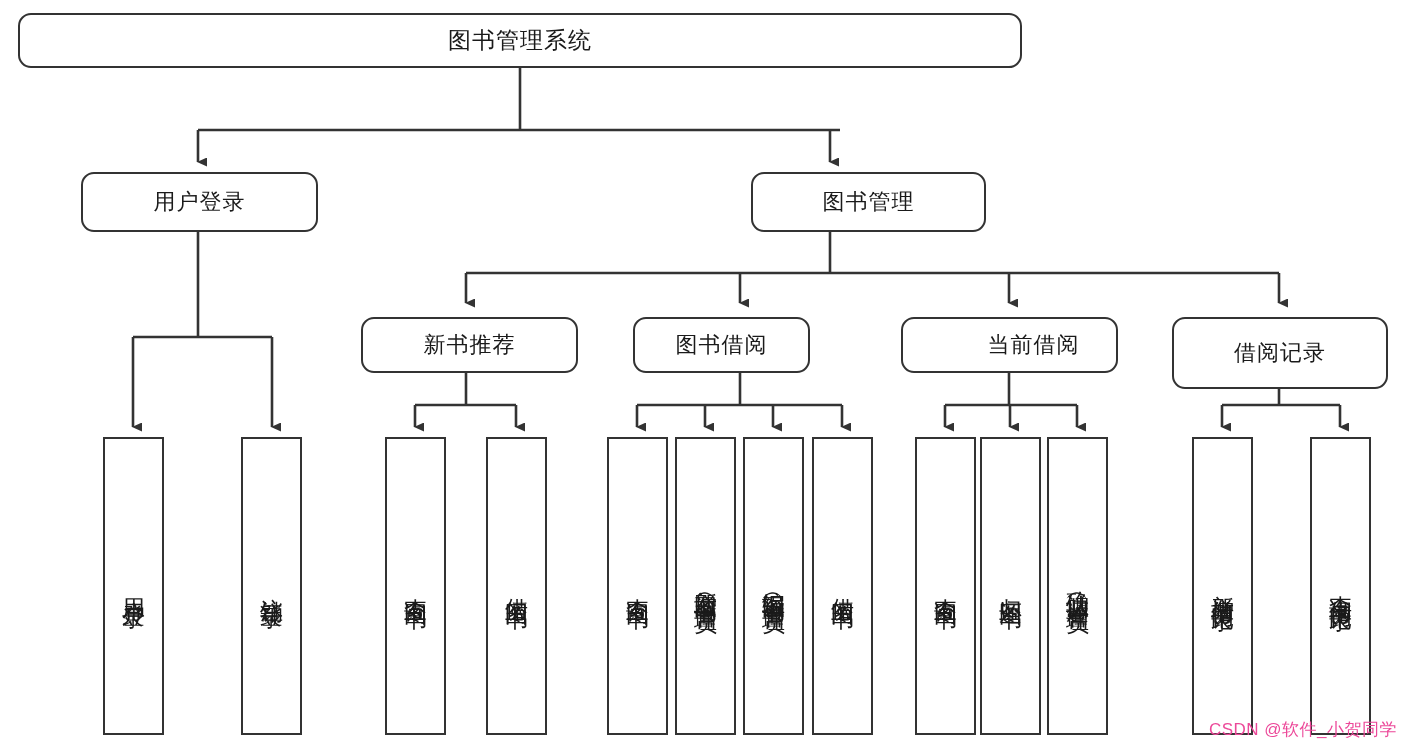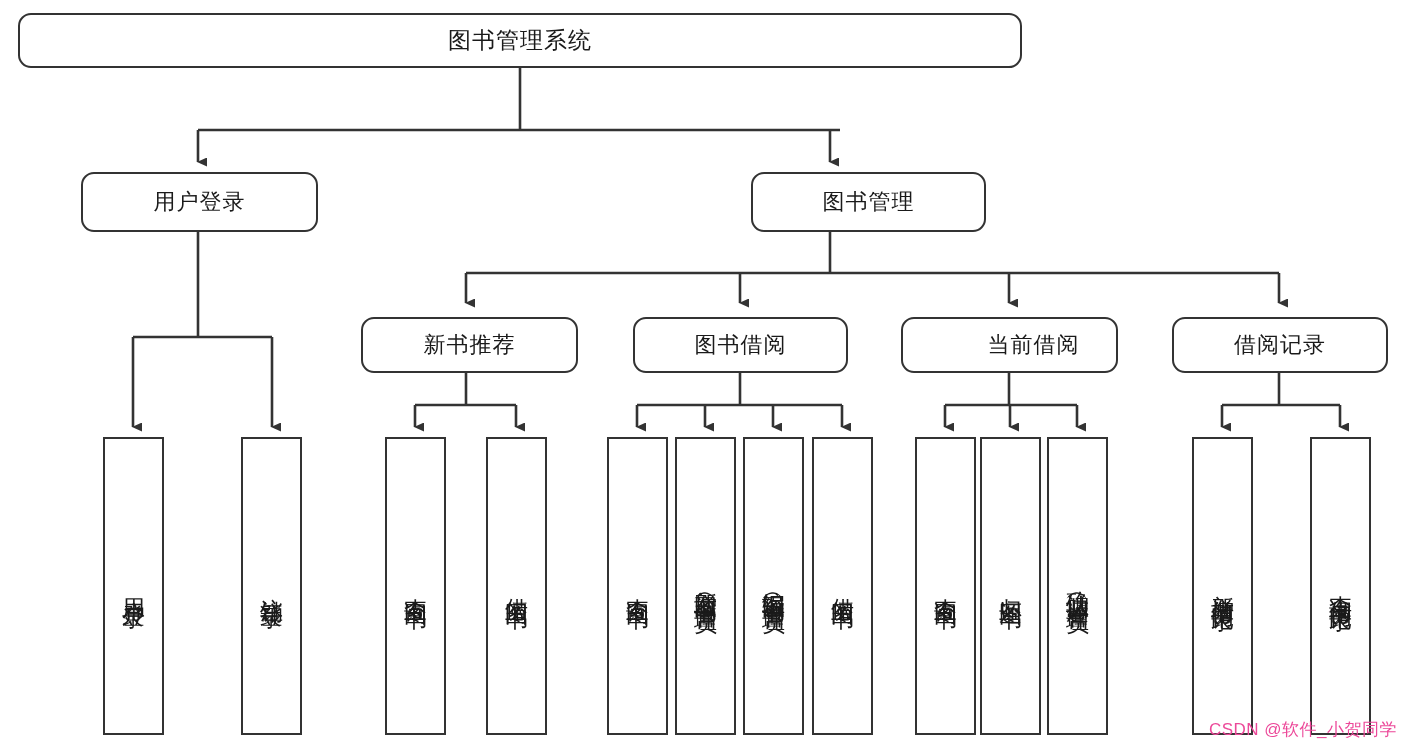--- a/index.html
+++ b/index.html
@@ -127,27 +127,27 @@
   <div class="node horiz" style="left:81px; top:172px; width:237px; height:60px;">
     <span>用户登录</span>
   </div>
   <div class="node horiz" style="left:712px; top:172px; width:235px; height:60px;margin-left:39px;">
     <span>图书管理</span>
   </div>
 
   <div class="node horiz" style="left:361px; top:317px; width:217px; height:56px;justify-content:center;">
     <span>新书推荐</span>
   </div>
-  <div class="node horiz" style="left:633px; top:317px; width:215px; height:56px;">
+  <div class="node horiz" style="left:633px; top:317px; width:177px; height:56px;">
     <span>图书借阅</span>
   </div>
   <div class="node horiz" style="left:901px; top:317px; width:217px; height:56px;padding-left:48px;">
     <span>当前借阅</span>
   </div>
-  <div class="node horiz" style="left:1172px; top:317px; width:216px; height:56px;">
+  <div class="node horiz" style="left:1172px; top:317px; width:216px; height:72px;">
     <span>借阅记录</span>
   </div>
 
   <div class="node vert" style="left:103px; top:437px; width:61px; height:298px;">
     <span>用户登录</span>
   </div>
   <div class="node vert" style="left:241px; top:437px; width:61px; height:298px;">
     <span>注销登录</span>
   </div>
 

